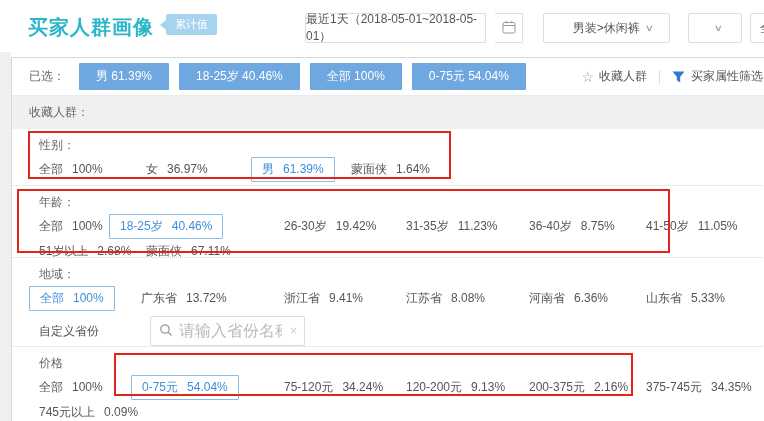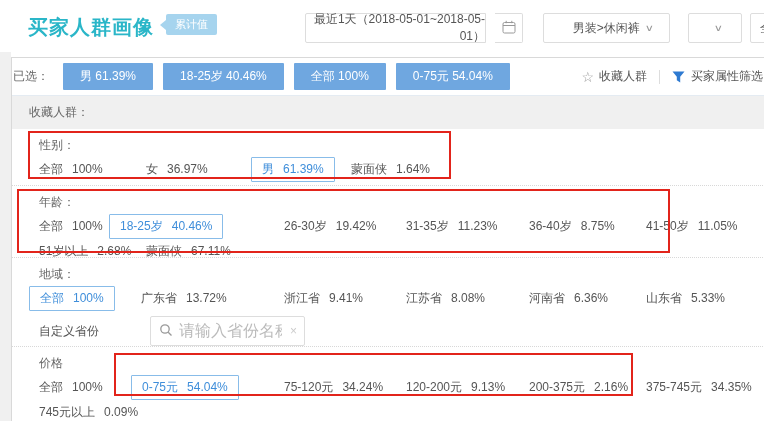--- a/index.html
+++ b/index.html
@@ -11,32 +11,32 @@
   .side-strip { position:absolute; left:0; top:52px; width:11px; height:369px; background:#f0f0f0; }
 
   
   .header { position:relative; height:57px; }
   .title-wrap { position:absolute; left:28px; top:14px; display:flex; align-items:flex-start; }
   .page-title { font-size:20px; font-weight:bold; color:#2ab6c8; letter-spacing:1px; }
   .badge { position:relative; margin-left:12px; background:#a6d4ee; color:#fff; font-size:11px; padding:3px 9px; border-radius:2px; }
   .badge::before { content:""; position:absolute; left:-6px; top:50%; margin-top:-5px; border-top:5px solid transparent; border-bottom:5px solid transparent; border-right:6px solid #a6d4ee; }
   .hbtn { position:absolute; top:13px; height:30px; border:1px solid #ddd; background:#fff; color:#555;
           font-size:12px; display:flex; align-items:center; justify-content:center; border-radius:2px; }
-  .date-btn  { left:305px; width:181px; border-radius:2px 0 0 2px;text-align:right; }
+  .date-btn  { left:305px; width:181px; border-radius:2px 0 0 2px; }
   .cal-btn   { left:495px; width:28px; border-left:none; border-radius:0 2px 2px 0; }
   .cat-btn   { left:543px; width:127px;padding-left:12px; }
   .term-btn  { left:688px; width:54px; }
   .more-btn  { left:750px; width:36px; justify-content:flex-start; padding-left:9px; }
   .chev { color:#999; font-size:9px; margin-left:6px; transform:scaleX(1.4); display:inline-block; }
 
   
   .card { position:absolute; left:11px; top:57px; width:754px; height:365px; border:1px solid #d9d9d9; border-right:none; background:#fff; }
 
   
-  .selected-bar { position:relative; height:38px; display:flex; align-items:center; padding-left:1px; border-bottom:1px solid #e4ebf2; }
+  .selected-bar { position:relative; height:38px; display:flex; align-items:center; padding-left:17px; border-bottom:1px solid #e4ebf2; }
   .selected-label { color:#666; margin-right:14px; }
   .tag { background:#6fa7e0; color:#fff; padding:5px 17px; margin-right:10px; border-radius:1px; white-space:nowrap; }
   .bar-right { position:absolute; right:2px; top:0; height:100%; display:flex; align-items:center; }
   .fav-link, .filter-link { display:flex; align-items:center; cursor:pointer; color:#555; }
   .star { color:#999; font-size:14px; margin-right:5px; }
   .vdiv { width:1px; height:14px; background:#ddd; margin:0 12px; }
   .filter-link { color:#555; }
   .funnel { margin-right:6px; display:flex; }
 
   

